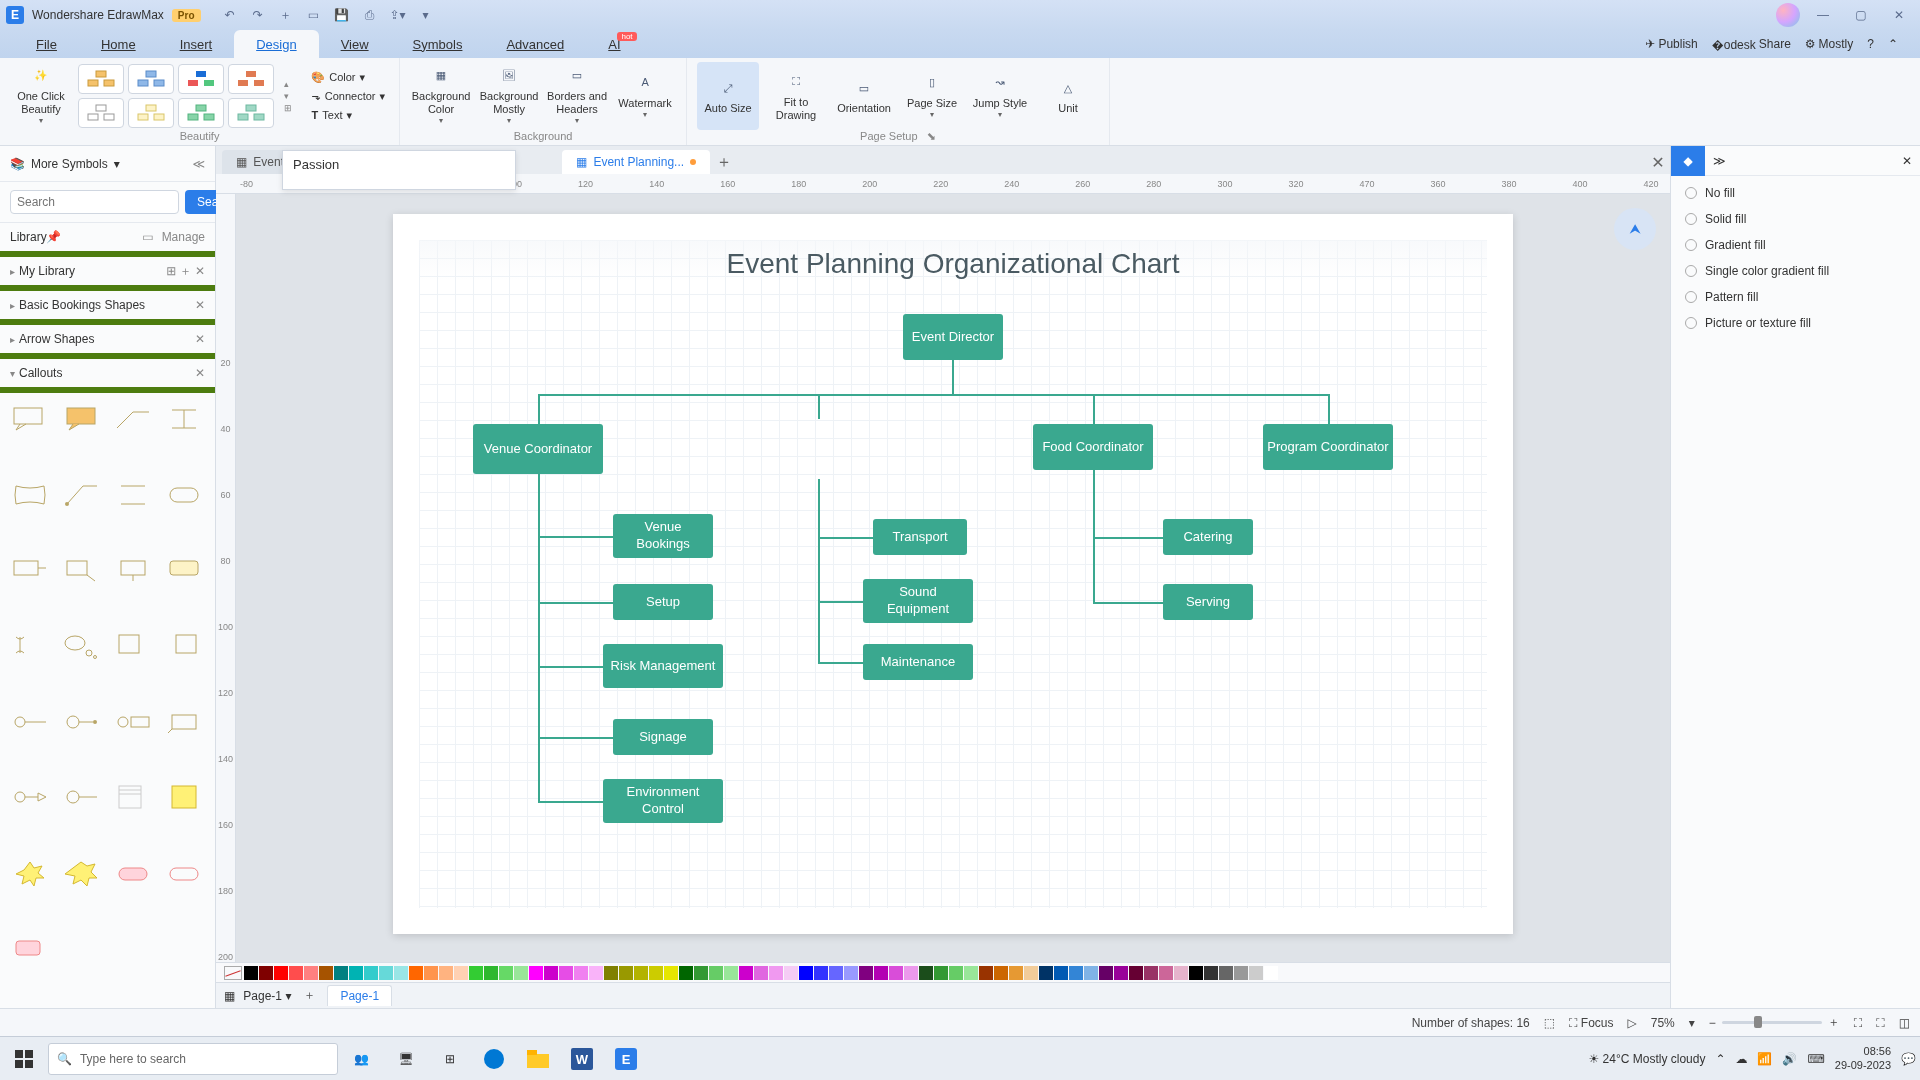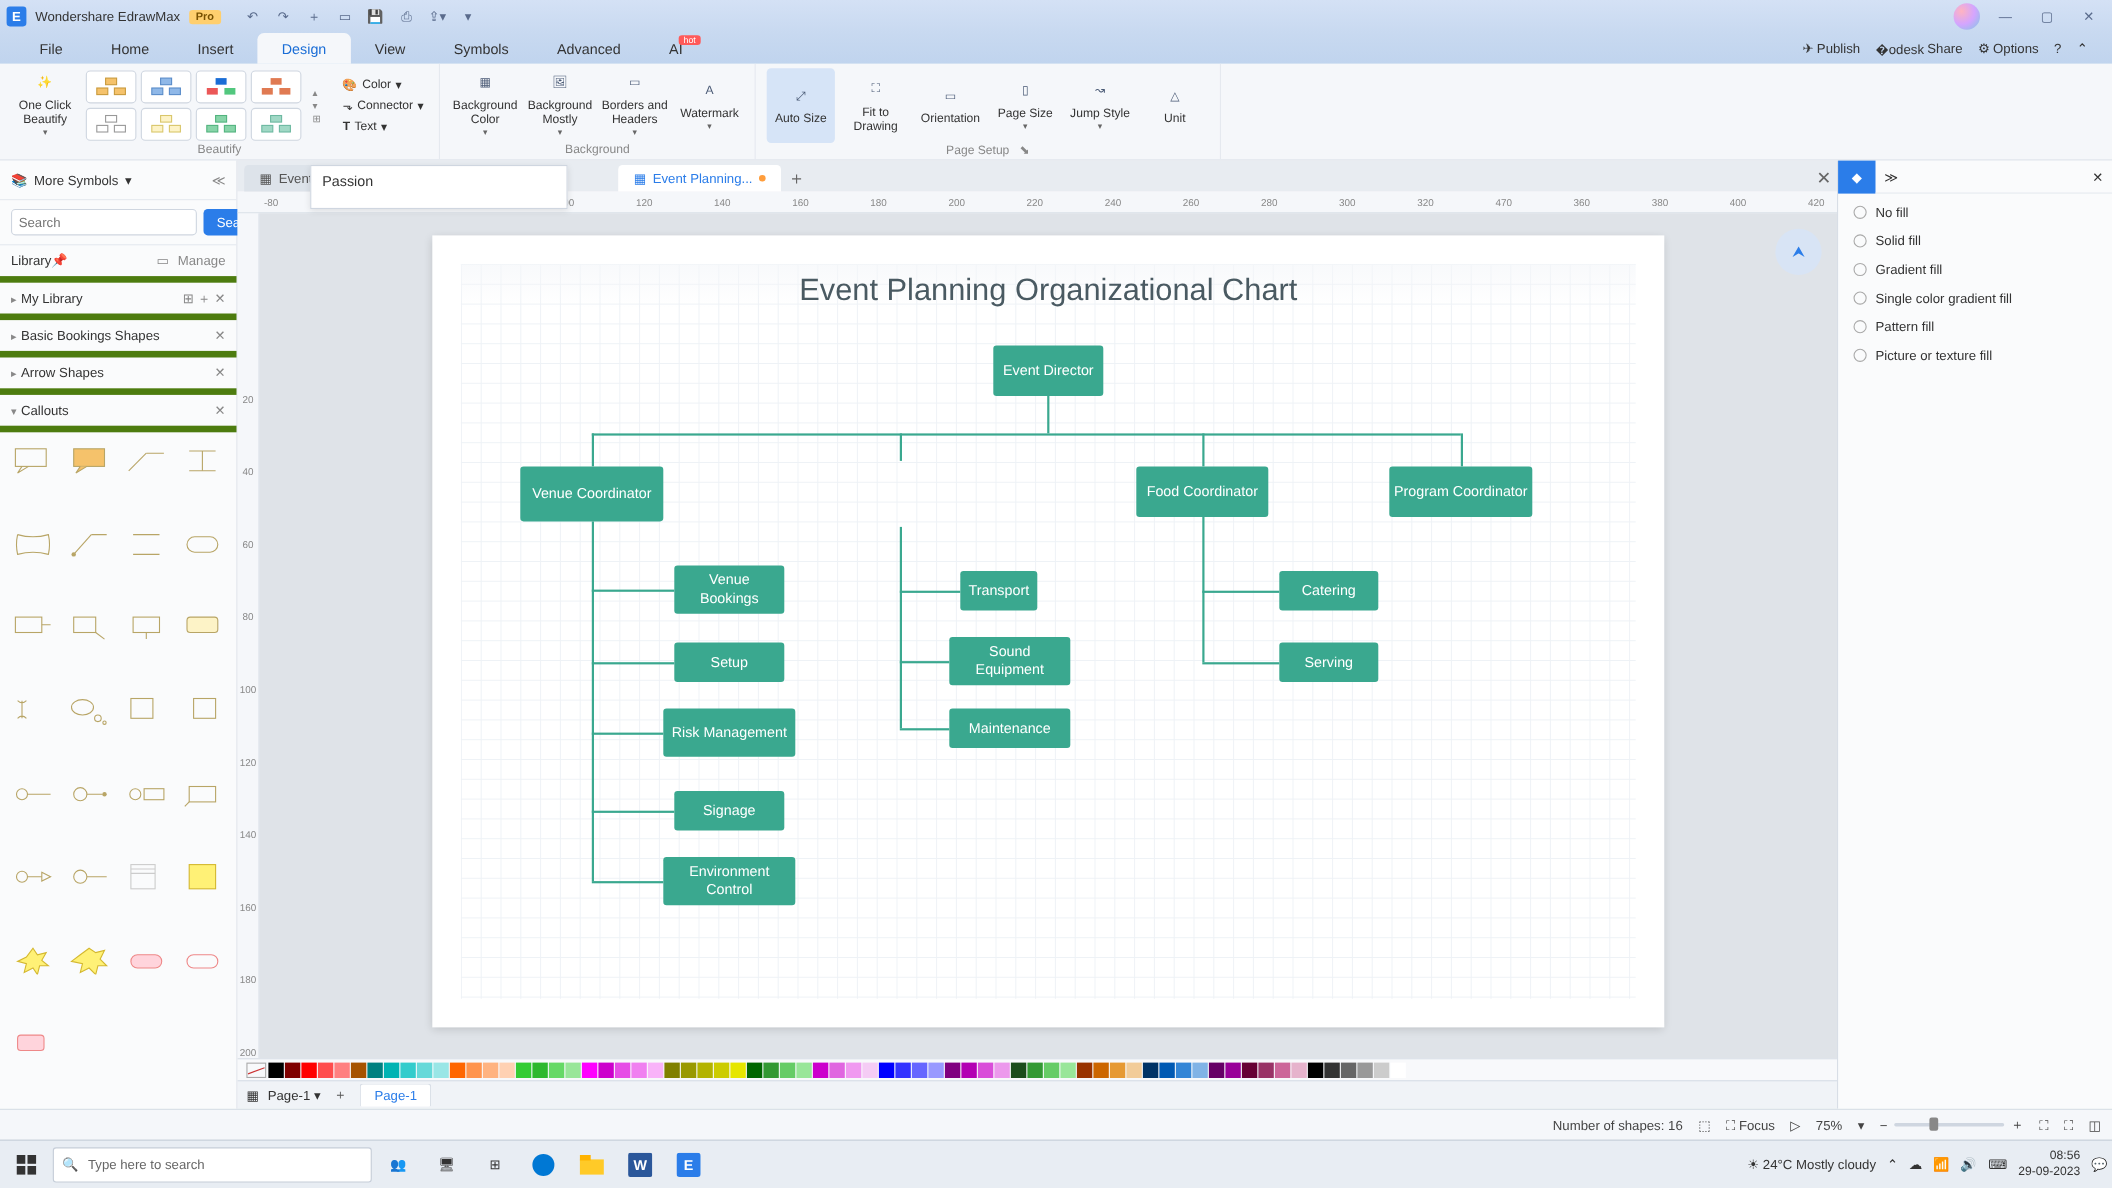--- a/index.html
+++ b/index.html
@@ -11,21 +11,21 @@
 .titlebar .name { font-size:12px; color:#333; }
 .pro-badge { background:#ffcf6e;color:#7a5200;font-size:10px;font-weight:bold;padding:1px 6px;border-radius:3px; }
 .titlebar .qat { display:flex; gap:6px; margin-left:10px; align-items:center; }
 .qat-btn { width:22px;height:22px;display:flex;align-items:center;justify-content:center;color:#5a6b8c;cursor:pointer;border-radius:3px; }
 .titlebar .spacer { flex:1; }
 .avatar { width:24px;height:24px;border-radius:50%;background:radial-gradient(circle at 30% 30%,#ffb3c1,#d4a5ff,#7ec8e3); }
 .win-btn { width:30px;height:22px;display:flex;align-items:center;justify-content:center;color:#5a6b8c;cursor:pointer; }
 
 
 .menurow { height:28px;background:linear-gradient(180deg,#c8d9f0,#c0d4ee);display:flex;align-items:stretch;padding:0 14px;gap:0; }
-.menu-item { padding:0 22px;display:flex;align-items:center;font-size:13px;color:#333;cursor:pointer;position:relative; }
+.menu-item { padding:0 22px;display:flex;align-items:center;font-size:13px;color:#333;cursor:pointer;position:relative;text-decoration:underline; }
 .menu-item.active { background:#f5f7fa;border-radius:6px 6px 0 0;color:#1a6dd6;font-weight:500; }
 .hot-badge { position:absolute;top:2px;right:6px;background:#ff5a5a;color:#fff;font-size:8px;padding:0 4px;border-radius:3px; }
 .menurow .spacer { flex:1; }
 .menu-right { display:flex;align-items:center;gap:14px;padding-right:8px; }
 .menu-right-item { display:flex;align-items:center;gap:3px;font-size:12px;color:#333;cursor:pointer; }
 
 
 .ribbon { height:88px;background:#f5f7fa;border-bottom:1px solid #d8dee6;display:flex; }
 .ribbon-group { padding:4px 10px 2px;display:flex;flex-direction:column;align-items:center;border-right:1px solid #e5e9ef; }
 .ribbon-group .controls { display:flex;align-items:center;gap:6px;flex:1; }
@@ -152,21 +152,21 @@
   <div class="menu-item">Symbols</div>
   <div class="menu-item">Advanced</div>
   <div class="menu-item">
       <span>AI</span>
       <span class="hot-badge">hot</span>
     </div>
   <div class="spacer"></div>
   <div class="menu-right">
     <div class="menu-right-item">✈ <span>Publish</span></div>
     <div class="menu-right-item">�odesk <span>Share</span></div>
-    <div class="menu-right-item">⚙ <span>Options</span></div>
+    <div class="menu-right-item">⚙ <span>Mostly</span></div>
     <div class="menu-right-item">?</div>
     <div class="menu-right-item">⌃</div>
   </div>
 </div>
 
 <div class="ribbon">
   <div class="ribbon-group">
     <div class="controls">
       <div class="bigbtn dd">
         <div class="ico">✨</div>
@@ -564,21 +564,21 @@
           <div class="org-node" style="left:80px;top:210px;width:130px;height:50px">Venue Coordinator</div>
           <div class="org-node" style="left:640px;top:210px;width:120px;height:46px">Food Coordinator</div>
           <div class="org-node" style="left:870px;top:210px;width:130px;height:46px">Program Coordinator</div>
 
           <div class="org-node" style="left:220px;top:300px;width:100px;height:44px">Venue Bookings</div>
           <div class="org-node" style="left:220px;top:370px;width:100px;height:36px">Setup</div>
           <div class="org-node" style="left:210px;top:430px;width:120px;height:44px">Risk Management</div>
           <div class="org-node" style="left:220px;top:505px;width:100px;height:36px">Signage</div>
           <div class="org-node" style="left:210px;top:565px;width:120px;height:44px">Environment Control</div>
 
-          <div class="org-node" style="left:480px;top:305px;width:70px;height:36px">Transport</div>
+          <div class="org-node" style="left:480px;top:305px;width:94px;height:36px">Transport</div>
           <div class="org-node" style="left:470px;top:365px;width:110px;height:44px">Sound Equipment</div>
           <div class="org-node" style="left:470px;top:430px;width:110px;height:36px">Maintenance</div>
 
           <div class="org-node" style="left:770px;top:305px;width:90px;height:36px">Catering</div>
           <div class="org-node" style="left:770px;top:370px;width:90px;height:36px">Serving</div>
 
           <div class="org-line v" style="left:559px;top:146px;height:34px"></div>
           <div class="org-line h" style="left:145px;top:180px;width:790px"></div>
           <div class="org-line v" style="left:145px;top:180px;height:30px"></div>
           <div class="org-line v" style="left:425px;top:180px;height:25px"></div>

